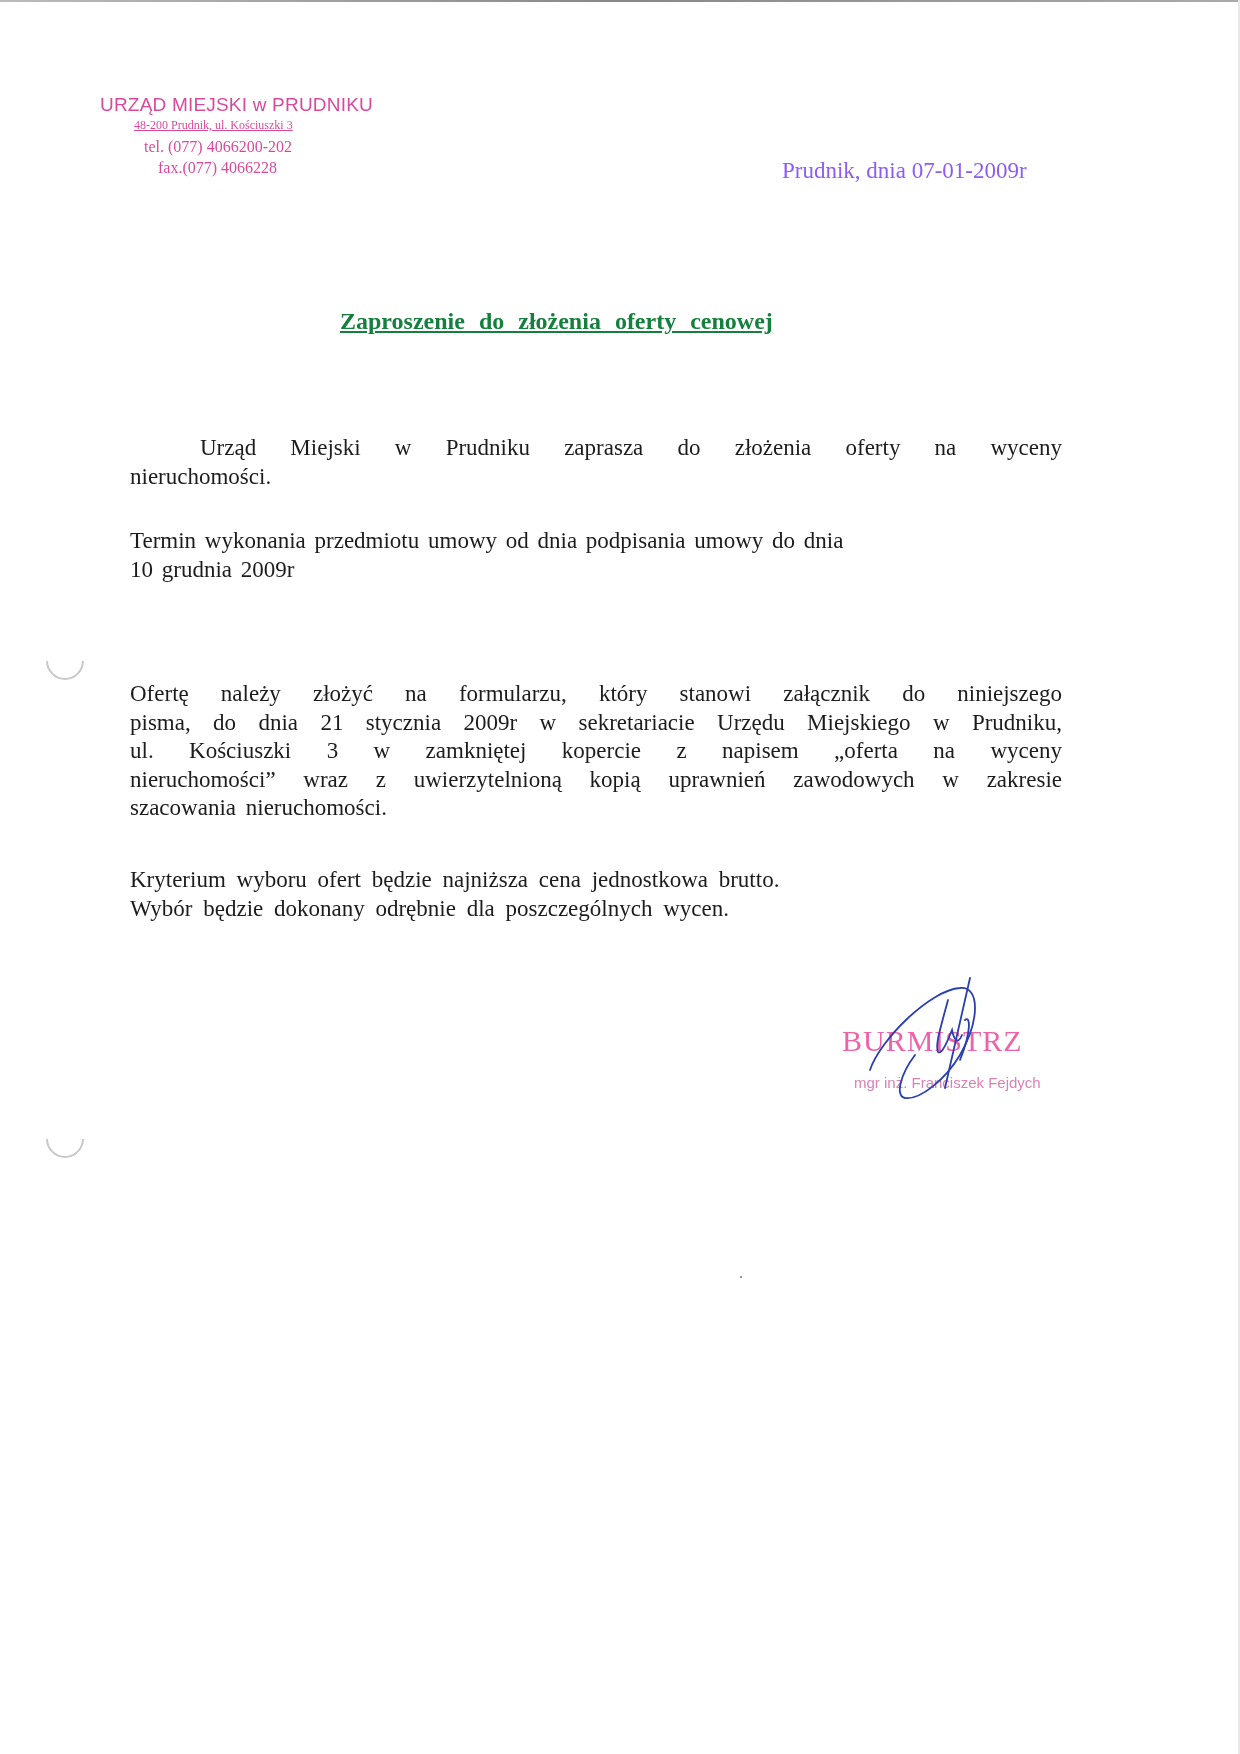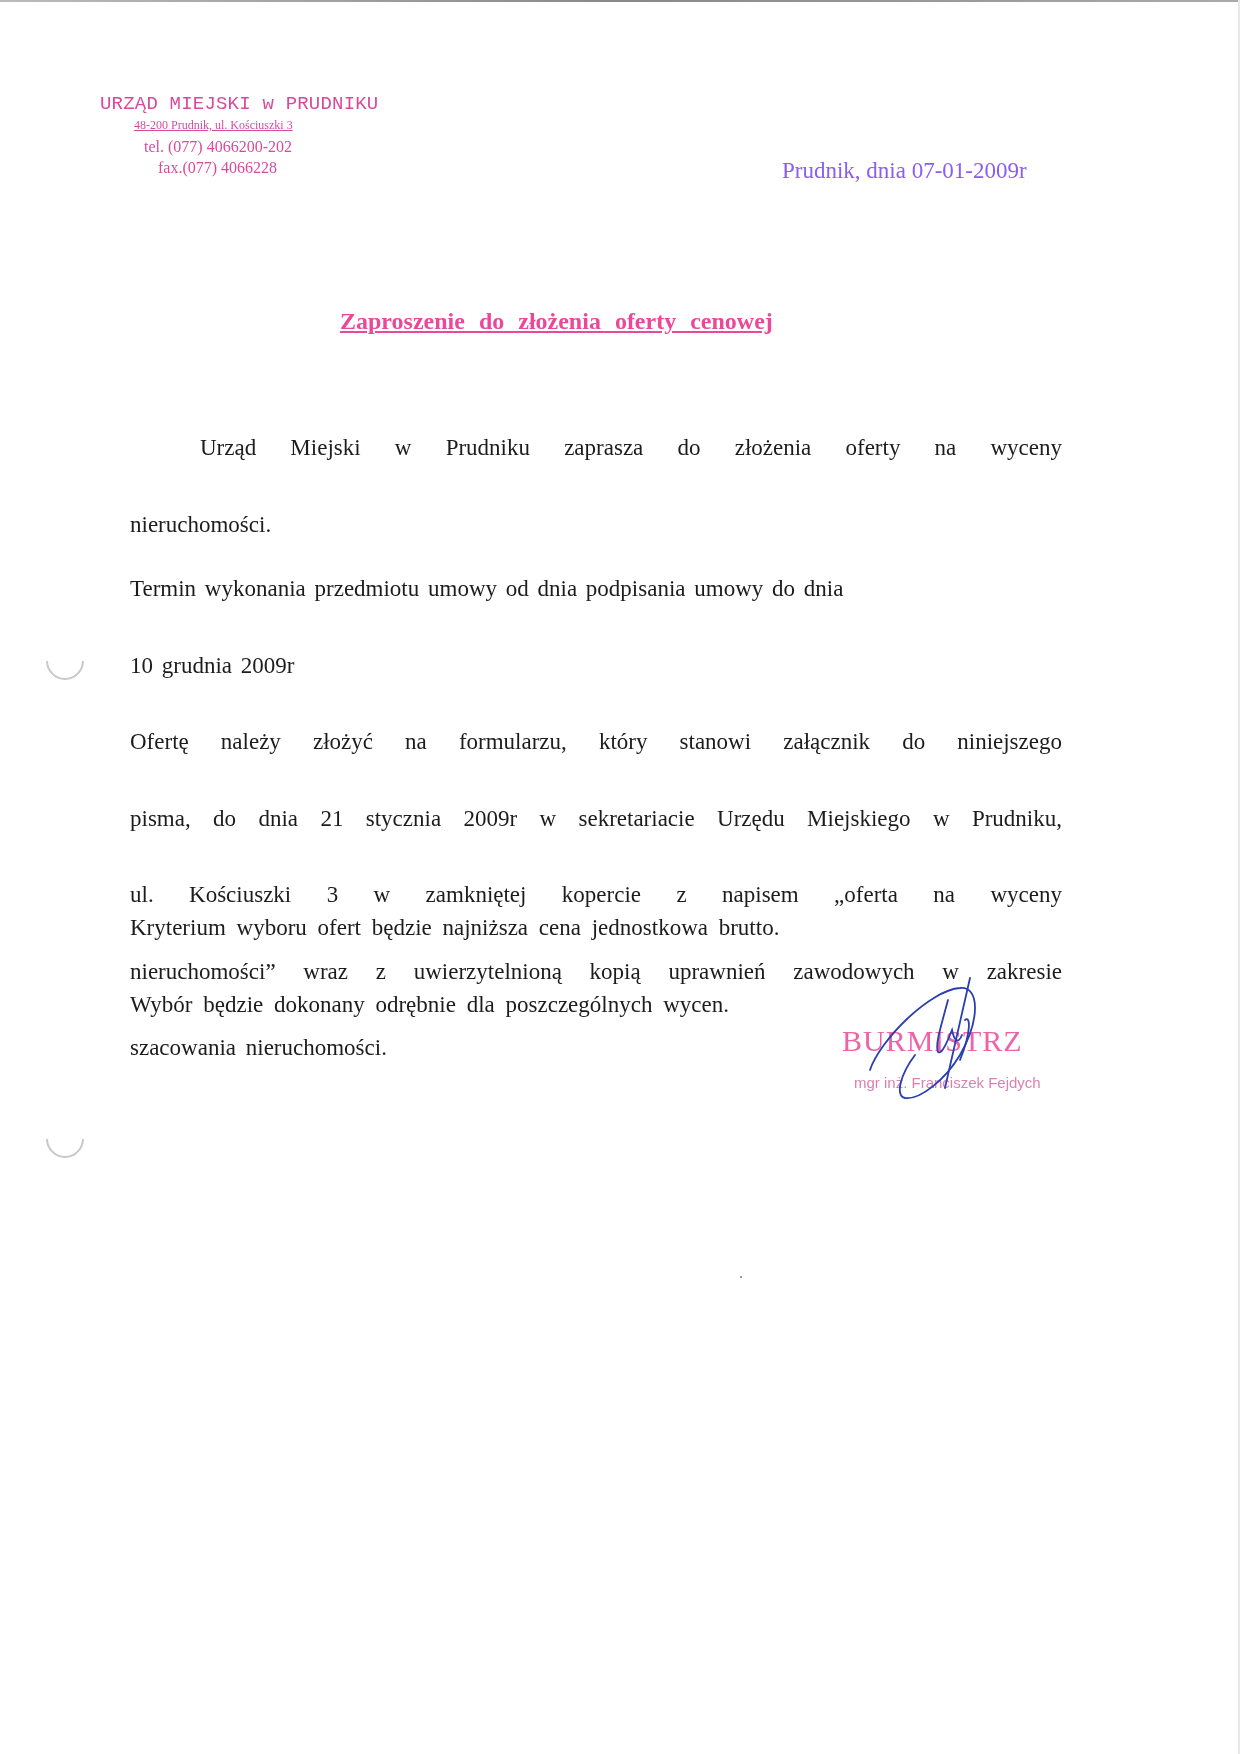--- a/index.html
+++ b/index.html
@@ -20,46 +20,46 @@
       position: absolute; right: 0; top: 0; width: 2px; height: 1754px;
       background: #e8e8e8;
     }
     
     .stamp {
       position: absolute; left: 100px; top: 94px; width: 300px;
       color: #d22a8a;
       font-family: "Liberation Sans", sans-serif;
       opacity: 0.85;
     }
-    .stamp .s-line { white-space: nowrap; line-height: 21px; font-family: Liberation Mono, monospace; }
+    .stamp .s-line { white-space: nowrap; line-height: 21px; }
     .stamp .l1 { font-size: 19px; padding-left: 0px; letter-spacing: 0.2px; }
     .stamp .l2 { font-size: 12px; padding-left: 34px; font-family: "Liberation Serif", serif; text-decoration: underline; }
     .stamp .l3 { font-size: 16px; padding-left: 44px; font-family: "Liberation Serif", serif; }
     .stamp .l4 { font-size: 16px; padding-left: 58px; font-family: "Liberation Serif", serif; }
 
     .date {
       position: absolute; left: 782px; top: 158px;
       font-size: 23px; white-space: nowrap; color: #8b5cf6;
     }
     .title {
       position: absolute; left: 340px; top: 308px;
       font-size: 24px; font-weight: bold; text-decoration: underline;
-      word-spacing: 8px; white-space: nowrap; color: #ec4899;
+      word-spacing: 8px; white-space: nowrap; color: #15803d;
     }
     .body-text {
       position: absolute; left: 130px; width: 932px;
       font-size: 23px; line-height: 28.5px; color: #1c1c1c;
       text-align: justify;
     }
     .p1 { top: 434px; }
     .p1 .first { text-indent: 70px; text-align-last: justify; word-spacing: 12px; display:block; }
     .p2 { top: 527px; }
     .p3 { top: 680px; }
     .p4 { top: 866px; }
-    .line { display: block; white-space: nowrap; margin-top: 48px; }
+    .line { display: block; white-space: nowrap; }
     .just { text-align-last: justify; white-space: normal; }
 
     .hole {
       position: absolute; width: 34px; height: 34px;
       border: 2px solid #c9c9c9; border-top-color: transparent; border-right-color: transparent;
       border-radius: 50%; transform: rotate(-45deg);
     }
     .hole1 { left: 46px; top: 642px; }
     .hole2 { left: 46px; top: 1120px; }
 

